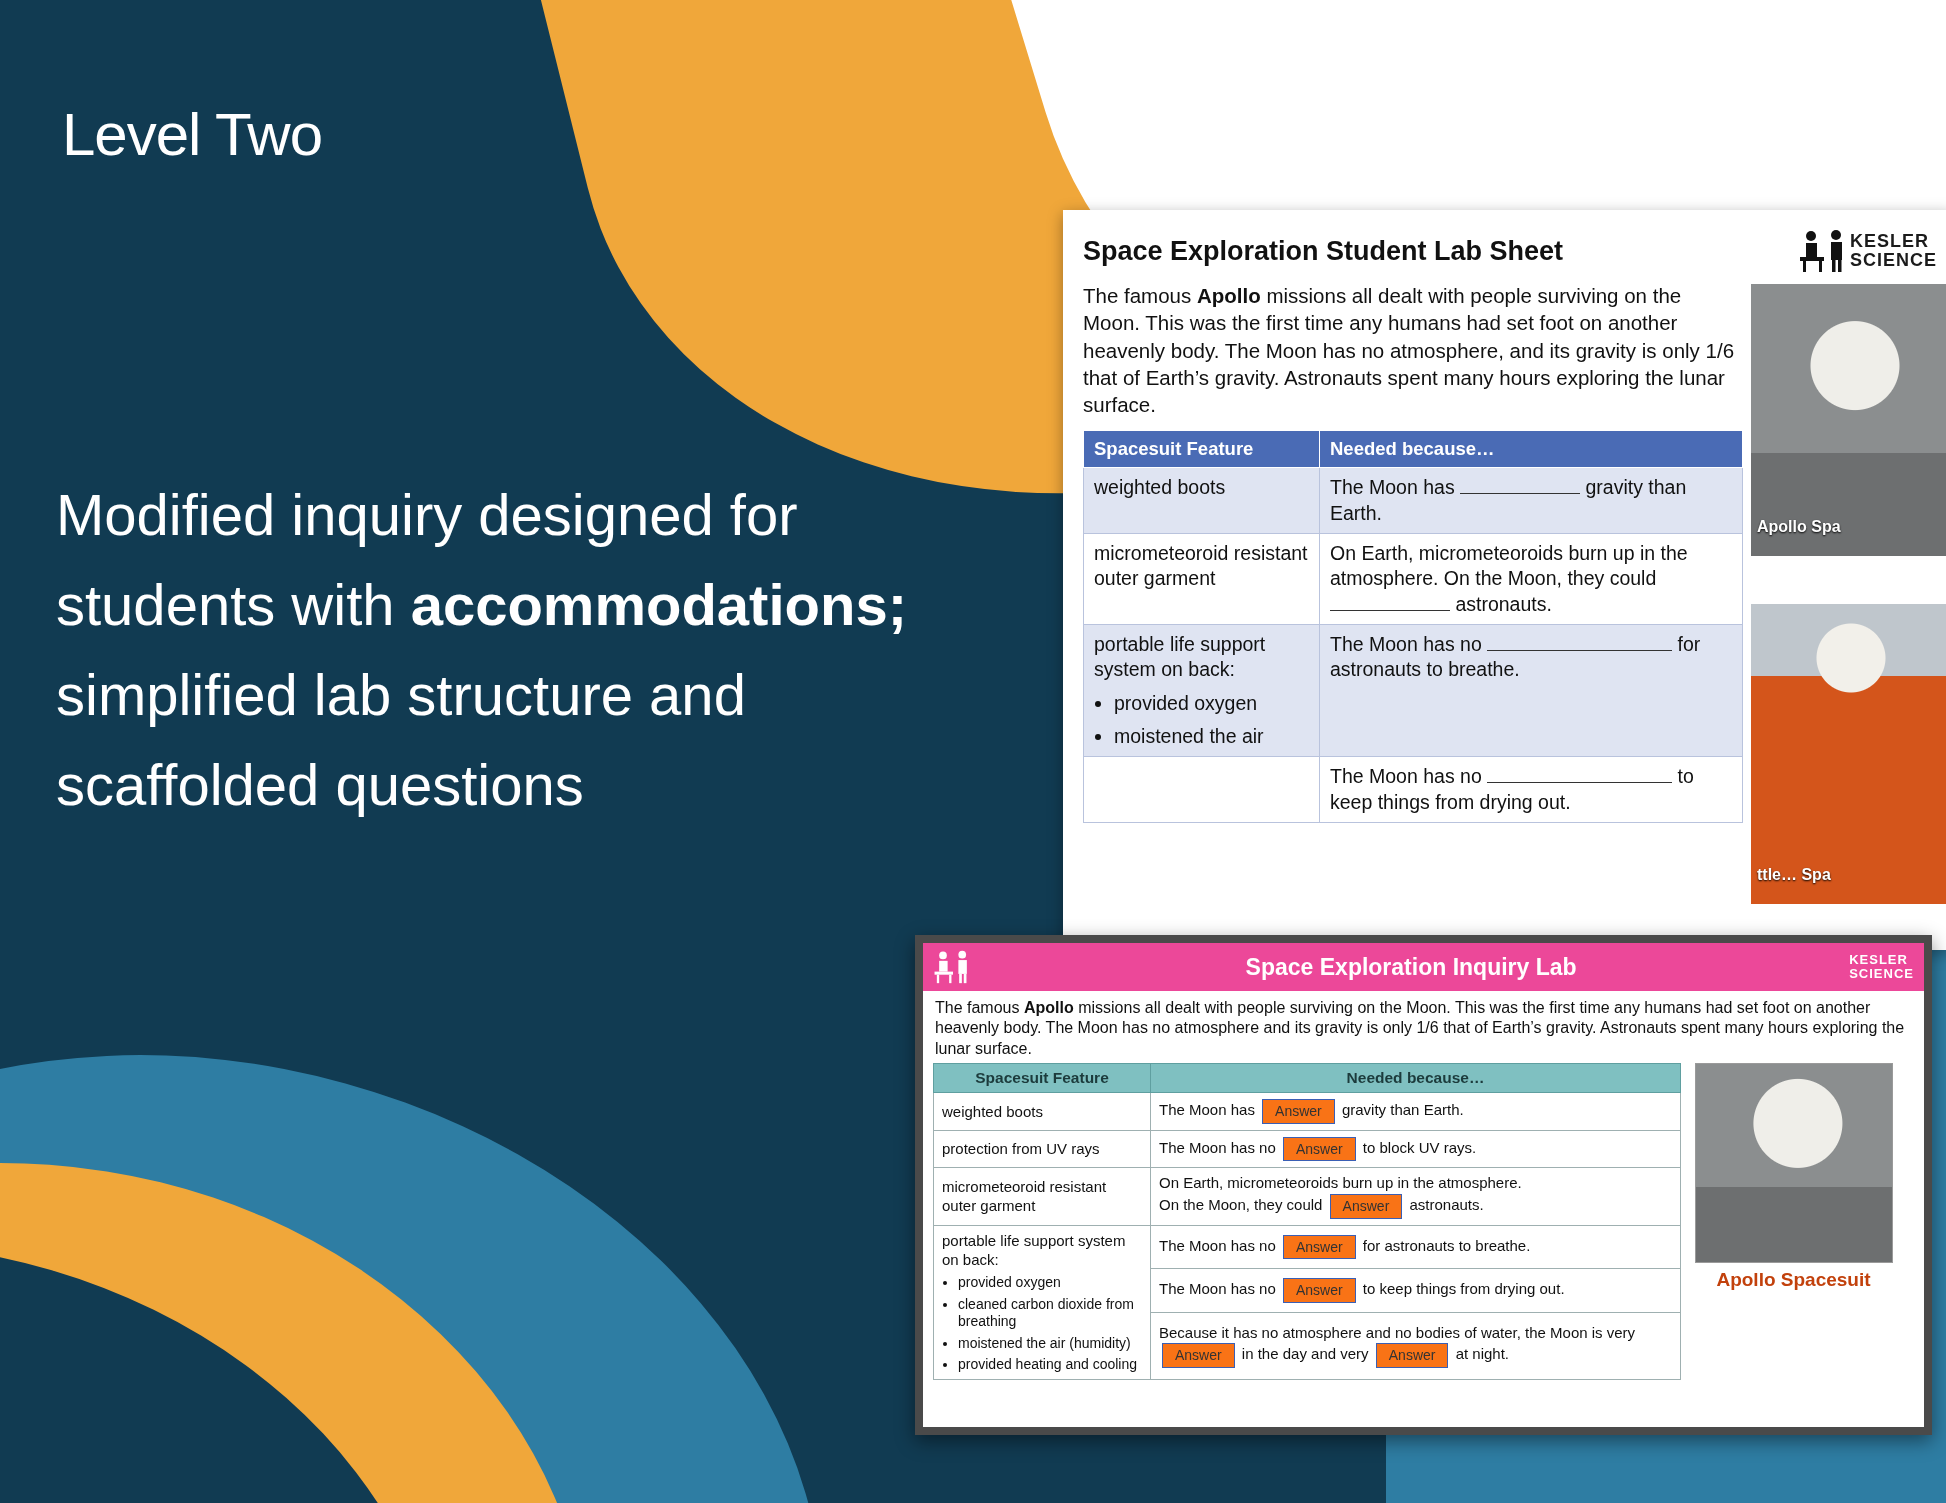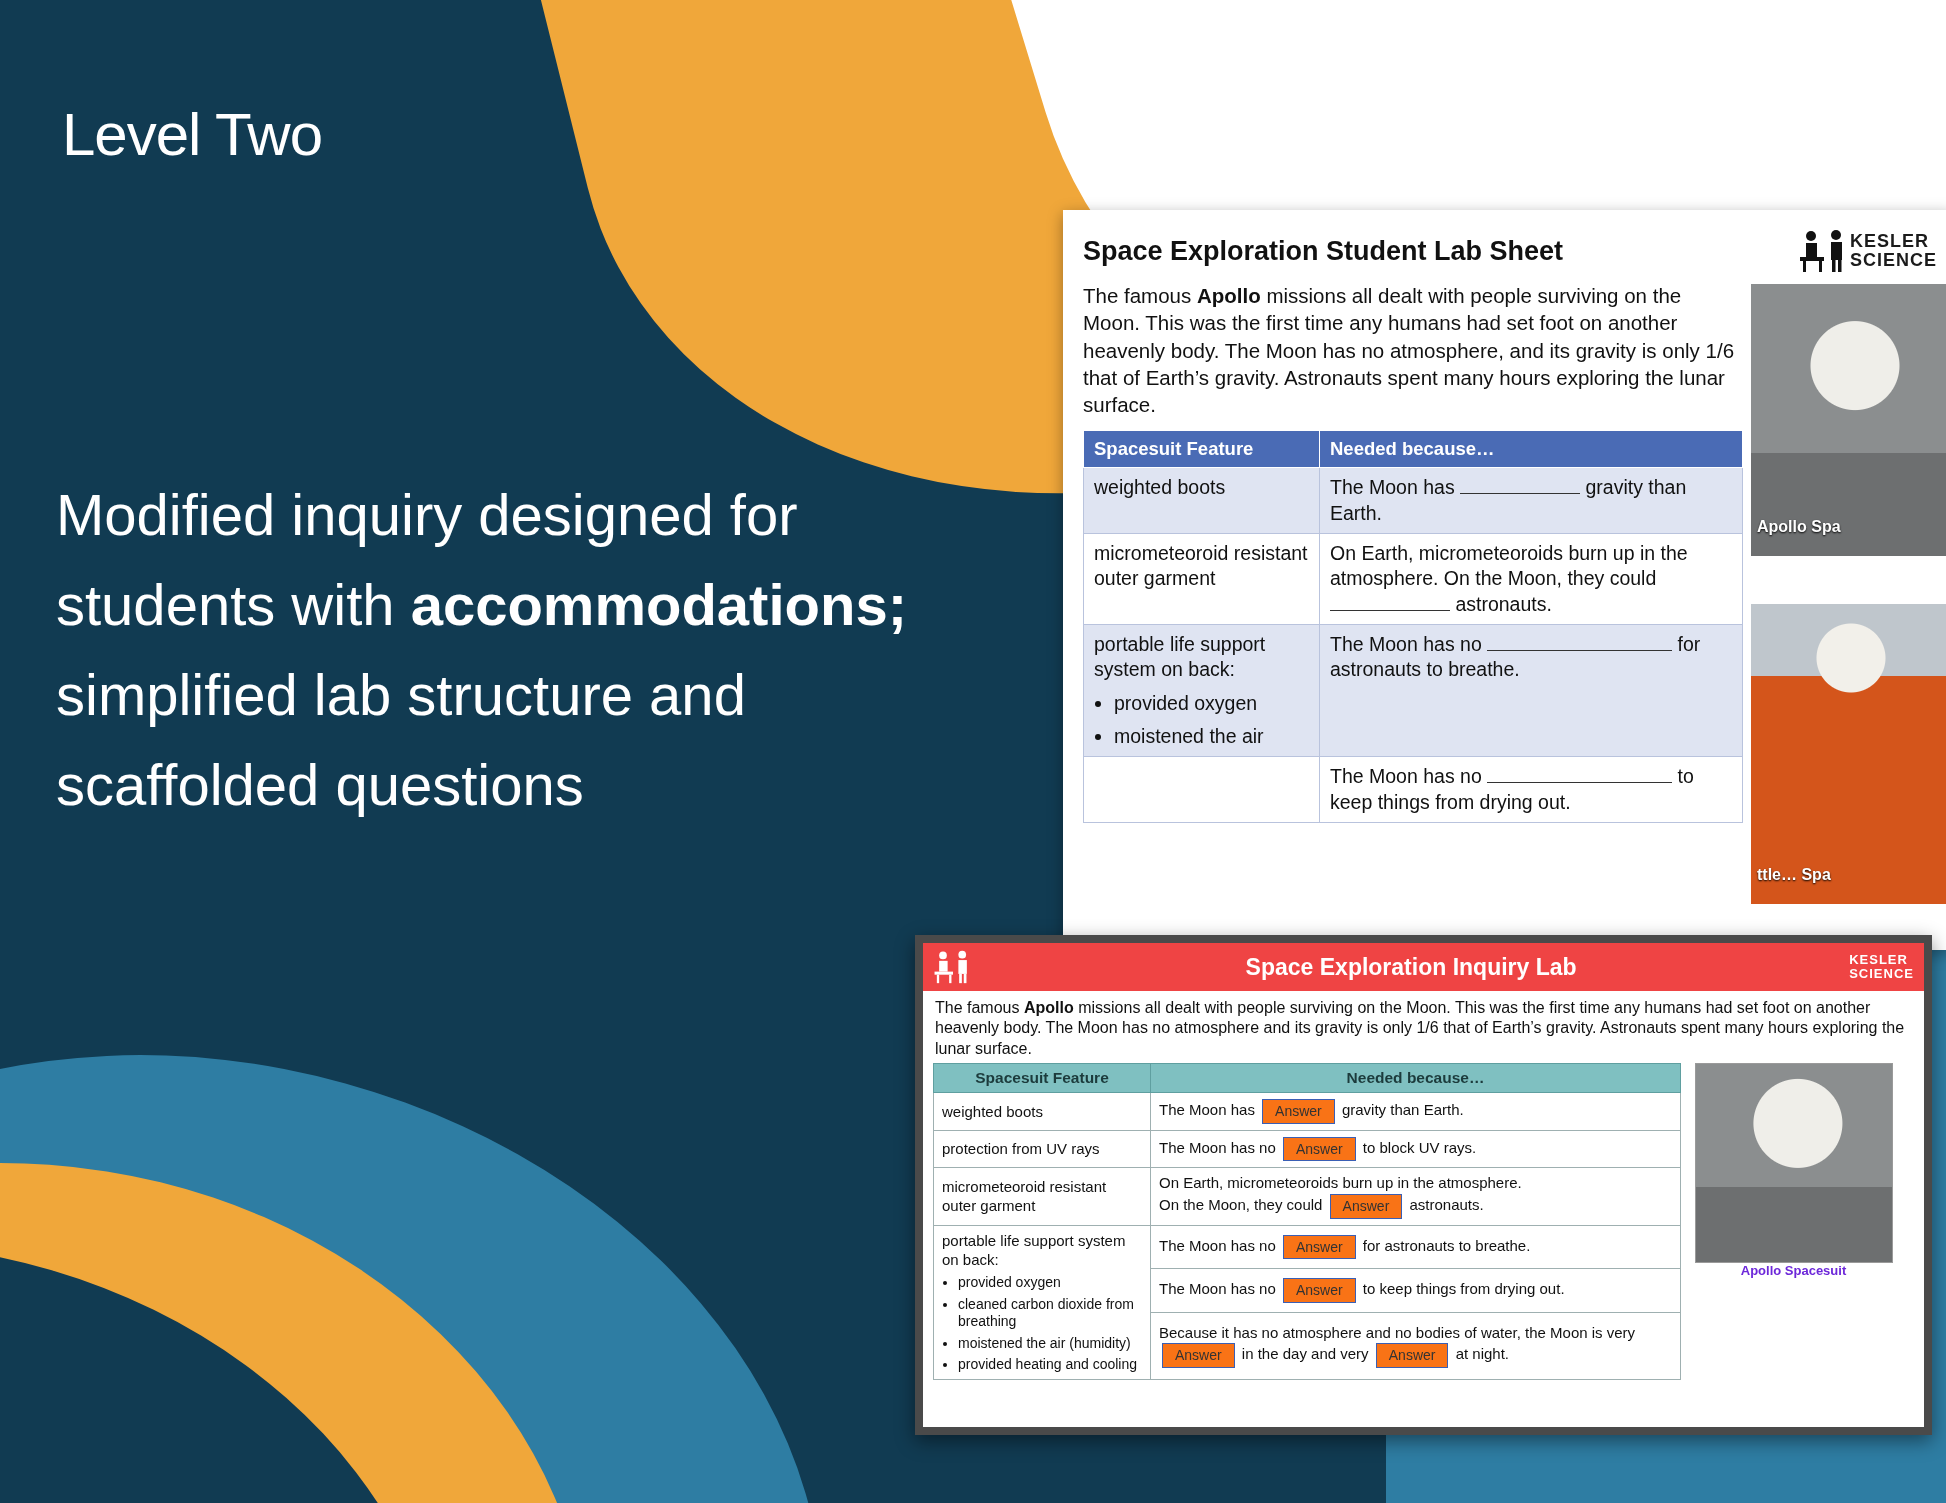--- a/index.html
+++ b/index.html
@@ -215,21 +215,21 @@
     box-sizing: border-box;
   }
   .sheet2-inner {
     background: #ffffff;
     width: 100%; height: 100%;
     box-sizing: border-box;
     padding: 0;
     overflow: hidden;
   }
   .s2-head {
-    background: #ef4444;
+    background: #ec4899;
     display: flex;
     align-items: center;
     padding: 6px 10px;
   }
   .s2-title {
     flex: 1;
     text-align: center;
     font-size: 23px;
     font-weight: 700;
     color: #ffffff;
@@ -296,23 +296,24 @@
     width: 205px;
     display: flex;
     flex-direction: column;
     align-items: center;
   }
   .s2-photo {
     width: 196px; height: 198px;
     border: 1px solid #9a9a9a;
   }
   .s2-caption {
-    font-size: 13px;
-    font-weight: 700;
-    color: #6d28d9;
+    font-size: 19px;
+    font-weight: 700;
+    color: #c2410c;
+    margin-top: 6px;
   }
 
   
   .s1-lower-text {
     position: absolute;
     left: 1700px; top: 1000px;
     width: 240px;
     font-size: 19px;
     line-height: 1.4;
     color: #111;

